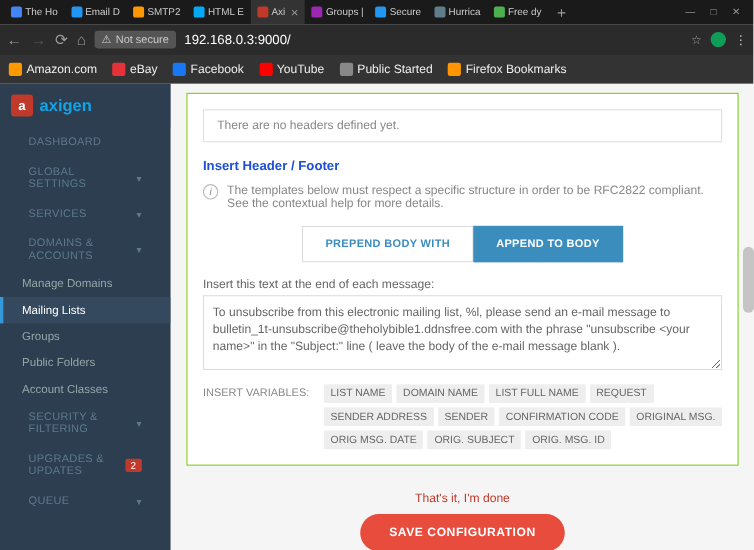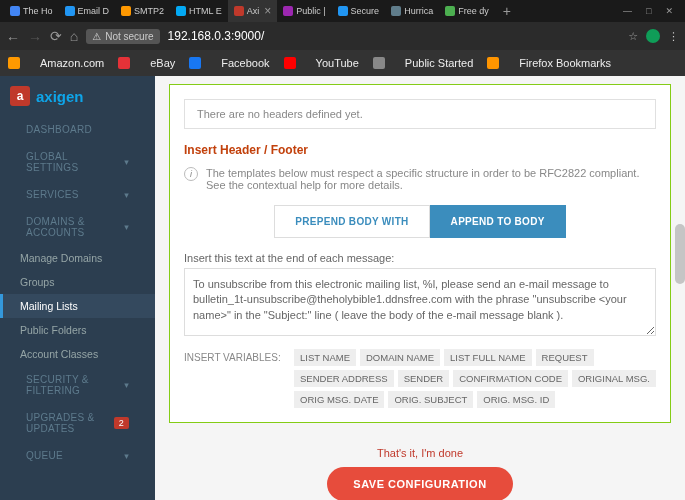--- a/index.html
+++ b/index.html
@@ -11,37 +11,37 @@
 .tab-close{color:#999;font-size:12px;margin-left:2px}
 .winctl{margin-left:auto;display:flex;gap:14px;padding-right:8px;color:#999}
 .addrbar{height:28px;background:#2b2b2b;display:flex;align-items:center;padding:0 6px;gap:8px;color:#ccc;font-size:11px}
 .nav-arrow{color:#999;font-size:14px}
 .lock-badge{background:#555;padding:2px 6px;border-radius:3px;font-size:10px;display:flex;align-items:center;gap:4px}
 .url{color:#fff;font-size:12px}
 .star{margin-left:auto;color:#999}
 .shield{width:14px;height:14px;background:#0f9d58;border-radius:50%}
 .dots{color:#ccc}
 .bookbar{height:26px;background:#333;display:flex;align-items:center;padding:0 8px;gap:14px;font-size:11px;color:#eee}
-.bm{display:flex;align-items:center;gap:20px}
+.bm{display:flex;align-items:center;gap:4px}
 .bm-icon{width:12px;height:12px}
 .page{display:flex;height:424px}
 .sidebar{width:155px;background:#2c3e50;color:#95a5a6;font-size:11px;overflow-y:auto;position:relative}
 .logo{background:#2c3e50;padding:10px;display:flex;align-items:center;gap:6px}
 .logo-box{width:20px;height:20px;background:#c0392b;border-radius:3px;display:flex;align-items:center;justify-content:center;color:#fff;font-weight:bold;font-size:12px}
 .logo-text{color:#0ea5e9;font-size:15px;font-weight:700}
 .nav-item{padding:8px 26px;display:flex;align-items:center;gap:6px;cursor:pointer;color:#5d7a8c;font-size:10px}
 .nav-item.section{text-transform:uppercase;letter-spacing:0.3px}
 .nav-item .chev{margin-left:auto;font-size:9px}
 .sub-item{padding:6px 10px 6px 20px;color:#95a5a6;font-size:10.5px;cursor:pointer}
 .sub-item.active{background:#34495e;color:#fff;border-left:3px solid #3498db;padding-left:17px}
 .badge{background:#c0392b;color:#fff;padding:1px 5px;border-radius:2px;font-size:9px;margin-left:6px}
 .content{flex:1;background:#f5f5f5;overflow-y:auto;position:relative;font-size:12px;color:#555}
 .panel{background:#fff;margin:0 14px 14px;padding:14px;border:1px solid #84cc16}
 .note{border:1px solid #e0e0e0;padding:8px 12px;font-size:11px;color:#888;margin-bottom:14px}
-.section-title{font-size:12px;font-weight:600;color:#c2410c;margin-bottom:10px}
+.section-title{font-size:12px;font-weight:600;color:#1d4ed8;margin-bottom:10px}
 .info{display:flex;gap:8px;font-size:11px;color:#888;margin-bottom:14px;align-items:flex-start}
 .info-icon{width:14px;height:14px;border:1px solid #bbb;border-radius:50%;display:flex;align-items:center;justify-content:center;font-size:9px;flex-shrink:0;font-style:italic}
 .tabrow{display:flex;justify-content:center;margin-bottom:6px}
 .tabbtn{padding:10px 20px;font-size:10px;font-weight:600;letter-spacing:0.3px;cursor:pointer;border:1px solid #ddd}
 .tabbtn.inactive{background:#fff;color:#3b8dbd}
 .tabbtn.active{background:#3b8dbd;color:#fff;border-color:#3b8dbd;position:relative}
 .tabbtn.active::after{content:"";position:absolute;bottom:-6px;left:50%;transform:translateX(-50%);border:6px solid transparent;border-top-color:#3b8dbd}
 .field-label{font-size:11px;color:#666;margin:14px 0 4px}
 .textarea{width:100%;border:1px solid #ddd;padding:8px;font-size:11px;color:#666;resize:vertical;font-family:inherit;line-height:1.4;min-height:68px}
 .varrow{display:flex;gap:10px;margin-top:10px;font-size:10px;align-items:flex-start}
@@ -74,21 +74,21 @@
         <span class="tab-icon" style="background:#03a9f4;border-radius:2px"></span>
         <span>HTML E</span>
       </div>
       <div class="tab active">
         <span class="tab-icon" style="background:#c0392b;border-radius:2px"></span>
         <span>Axi</span>
         <span class="tab-close">×</span>
       </div>
       <div class="tab">
         <span class="tab-icon" style="background:#9c27b0;border-radius:2px"></span>
-        <span>Public |</span>
+        <span>Groups |</span>
       </div>
       <div class="tab">
         <span class="tab-icon" style="background:#2196f3;border-radius:2px"></span>
         <span>Secure</span>
       </div>
       <div class="tab">
         <span class="tab-icon" style="background:#607d8b;border-radius:2px"></span>
         <span>Hurrica</span>
       </div>
       <div class="tab">
@@ -162,22 +162,22 @@
         </div>
         <div class="nav-item section">
           <span>SERVICES</span>
           <span class="chev">▾</span>
         </div>
         <div class="nav-item section">
           <span>DOMAINS &amp; ACCOUNTS</span>
           <span class="chev">▾</span>
         </div>
         <div class="sub-item">Manage Domains</div>
+        <div class="sub-item active">Mailing Lists</div>
         <div class="sub-item">Groups</div>
-        <div class="sub-item active">Mailing Lists</div>
         <div class="sub-item">Public Folders</div>
         <div class="sub-item">Account Classes</div>
         <div class="nav-item section">
           <span>SECURITY &amp; FILTERING</span>
           <span class="chev">▾</span>
         </div>
         <div class="nav-item section">
           <span>UPGRADES &amp; UPDATES</span>
           <span class="badge">2</span>
         </div>

